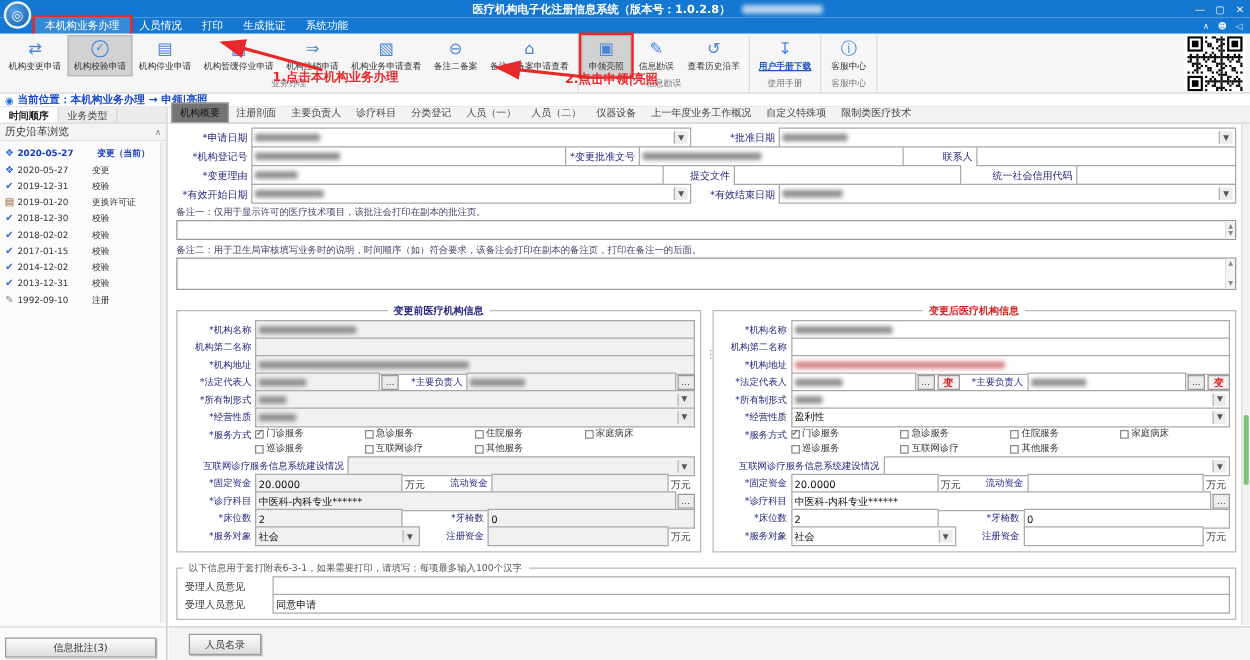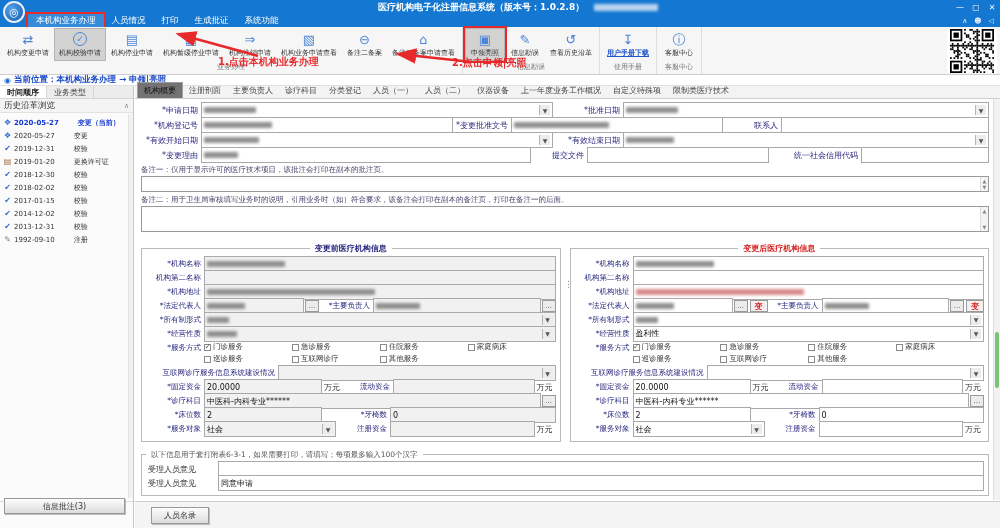--- a/index.html
+++ b/index.html
@@ -56,21 +56,21 @@
   .shead .arr{margin-left:auto;color:#888;font-size:7px}
   .hlist{padding:3px 0 0 2px}
   .hrow{display:flex;align-items:center;height:13px;cursor:default;white-space:nowrap}
   .hico{width:11px;text-align:center;font-size:8px;margin-right:1px}
   .hico.change-icon{color:#2f6bd8}.hico.check-icon{color:#2f6bd8}
   .hico.cert-icon{color:#9a5b26}.hico.reg-icon{color:#888}
   .hdate{font-size:7px;color:#333;margin-right:19px}
   .hlabel{font-size:7px;color:#333}
   .hrow.cur .hdate,.hrow.cur .hlabel{color:#1337cc;font-weight:bold}
   .strack{position:absolute;right:0;top:28px;bottom:30px;width:5px;background:#f1f1f1;border-left:1px solid #e3e3e3}
-  .sbottom{position:absolute;left:4px;right:8px;bottom:14px;height:16px;border:1px solid #9a9a9a;
+  .sbottom{position:absolute;left:4px;right:8px;bottom:2px;height:16px;border:1px solid #9a9a9a;
            background:linear-gradient(#fdfdfd,#dcdcdc);display:flex;align-items:center;justify-content:center;
            font-size:8px;color:#333;box-shadow:1px 1px 0 #bbb;cursor:default}
   .sdivider{position:absolute;left:0;right:0;bottom:26px;border-top:1px solid #d8d8d8}
   
   .main{position:absolute;left:135px;top:86px;right:0;bottom:0;background:#fff}
   .mtabs{height:13px;background:#f3f3f3;border-bottom:1px solid #cfcfcf;display:flex;align-items:flex-end;padding-left:2px}
   .mtab{padding:2px 6px;font-size:8px;color:#444;white-space:nowrap;cursor:default}
   .mtab.act{background:#737373;border:1px solid #9f9f9f;border-bottom:none;color:#111}
   .formarea{position:absolute;left:0;top:13px;right:7px;bottom:28px;padding:4px 4px 0 6px;overflow:hidden}
   .frow{display:flex;align-items:center;height:14px;margin-bottom:1px}
@@ -534,51 +534,51 @@
         </div>
       <span class="lbl" style="width:58px">*变更批准文号</span>
       <div class="inp" style="width:212px">
           <span class="redact" style="width:95px"></span>
         </div>
       <span class="lbl" style="width:58px">联系人</span>
       <div class="inp" style="flex:1"></div>
     </div>
 
     <div class="frow">
+      <span class="lbl" style="width:60px">*变更理由</span>
+      <div class="inp" style="width:330px">
+          <span class="redact" style="width:34px"></span>
+        </div>
+      <span class="lbl" style="width:56px">提交文件</span>
+      <div class="inp" style="width:182px"></div>
+      <span class="lbl" style="width:92px">统一社会信用代码</span>
+      <div class="inp" style="flex:1"></div>
+    </div>
+
+    <div class="frow">
       <span class="lbl" style="width:60px">*有效开始日期</span>
       <div class="inp" style="width:352px">
           <span class="redact" style="width:55px"></span>
           <span class="dd">▼</span>
         </div>
       <span class="lbl" style="width:70px">*有效结束日期</span>
       <div class="inp" style="flex:1">
           <span class="redact" style="width:48px"></span>
           <span class="dd">▼</span>
         </div>
-    </div>
-
-    <div class="frow">
-      <span class="lbl" style="width:60px">*变更理由</span>
-      <div class="inp" style="width:330px">
-          <span class="redact" style="width:34px"></span>
-        </div>
-      <span class="lbl" style="width:56px">提交文件</span>
-      <div class="inp" style="width:182px"></div>
-      <span class="lbl" style="width:92px">统一社会信用代码</span>
-      <div class="inp" style="flex:1"></div>
     </div>
 
     <div class="notelabel">备注一：仅用于显示许可的医疗技术项目，该批注会打印在副本的批注页。</div>
     <div class="notebox" style="height:16px">
       <span class="scr">
           <span>▲</span>
           <span>▼</span>
         </span>
     </div>
-    <div class="notelabel">备注二：用于卫生局审核填写业务时的说明，引用业务时（如）符合要求，该备注会打印在副本的备注页，打印在备注一的后面。</div>
+    <div class="notelabel">备注二：用于卫生局审核填写业务时的说明，时间顺序（如）符合要求，该备注会打印在副本的备注页，打印在备注一的后面。</div>
     <div class="notebox" style="height:26px">
       <span class="scr">
           <span>▲</span>
           <span>▼</span>
         </span>
     </div>
 
     <div class="panelwrap" id="panelwrap">
         <fieldset>
           <legend class="leg-blue">变更前医疗机构信息</legend>

